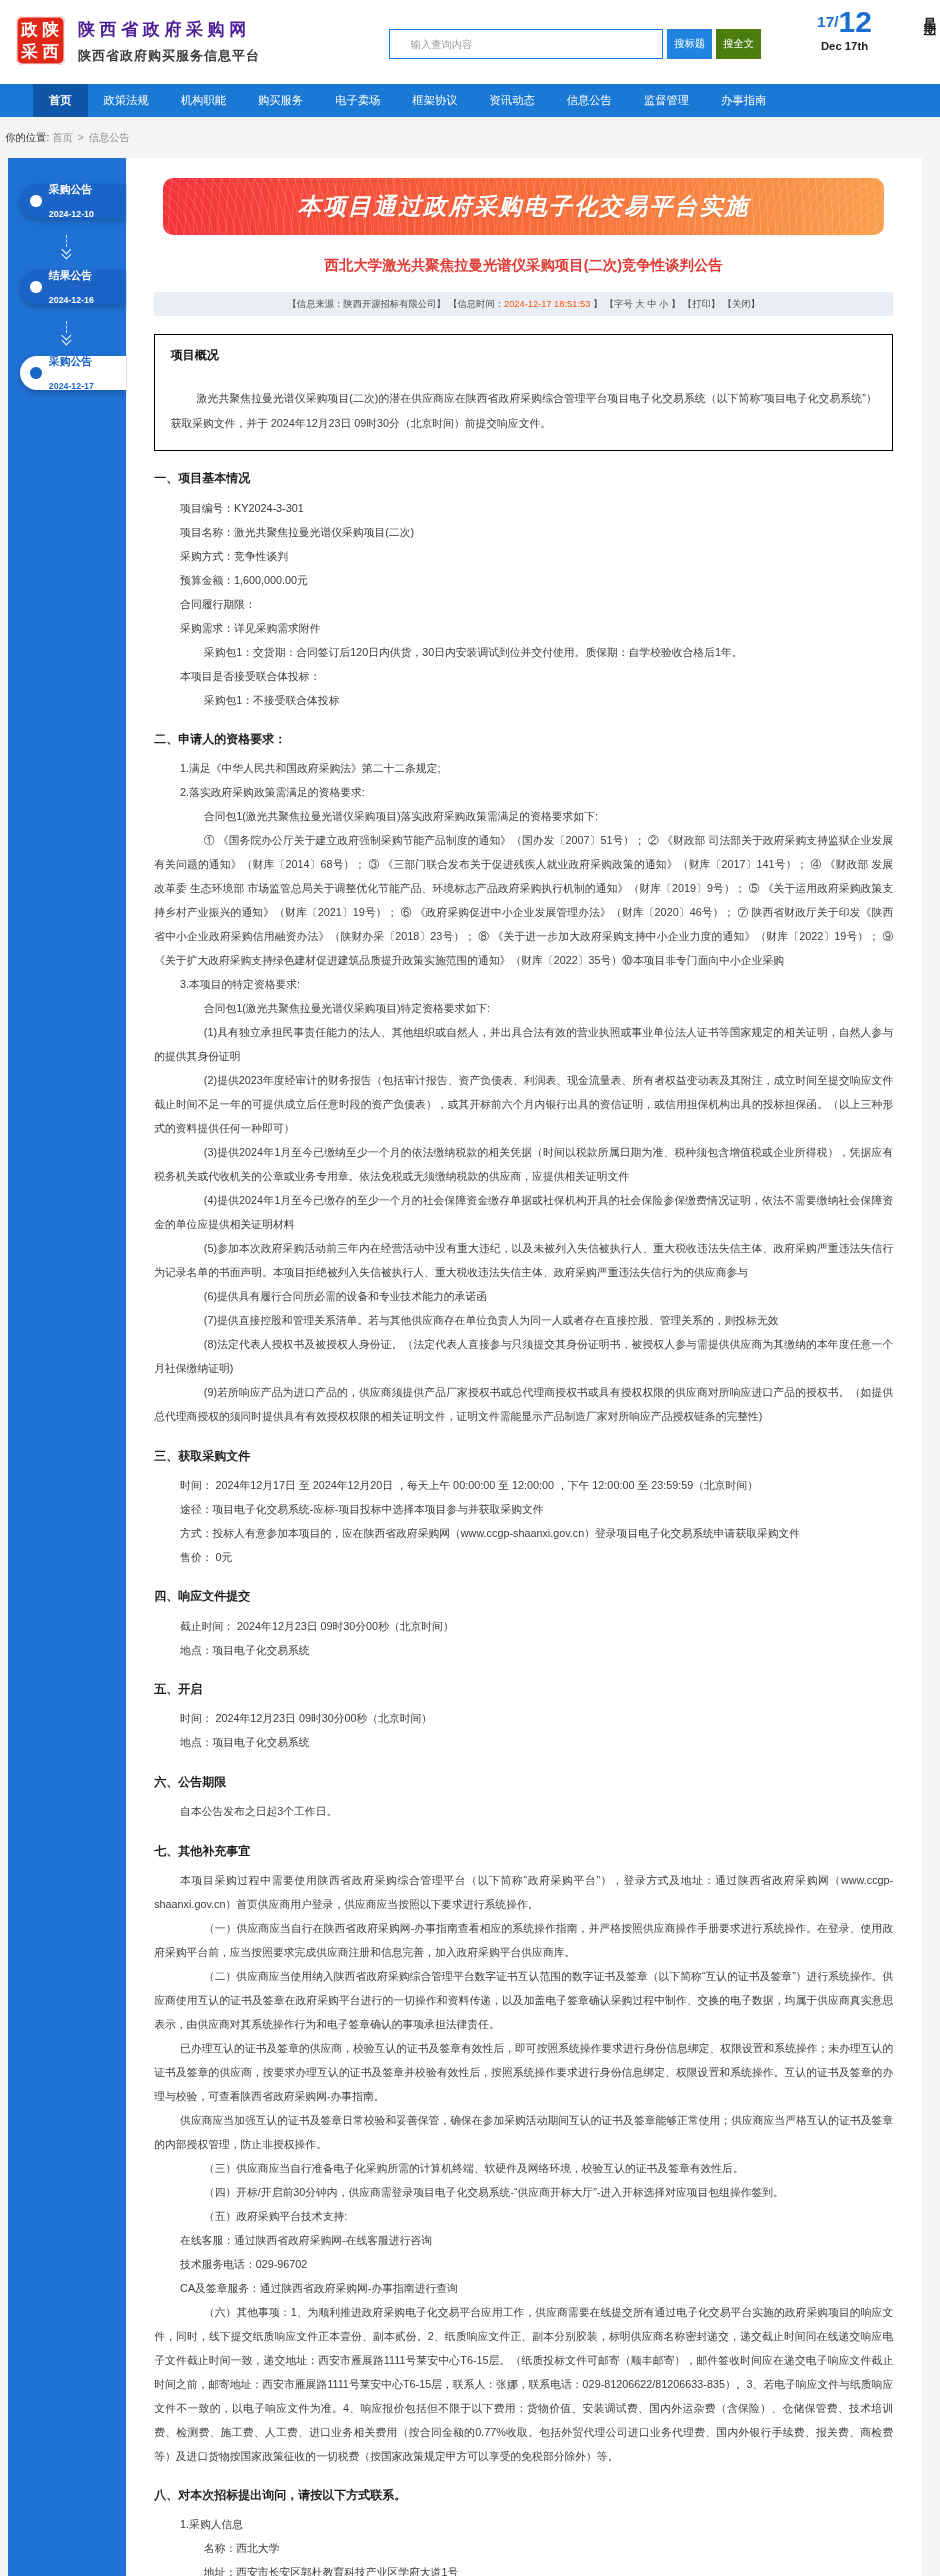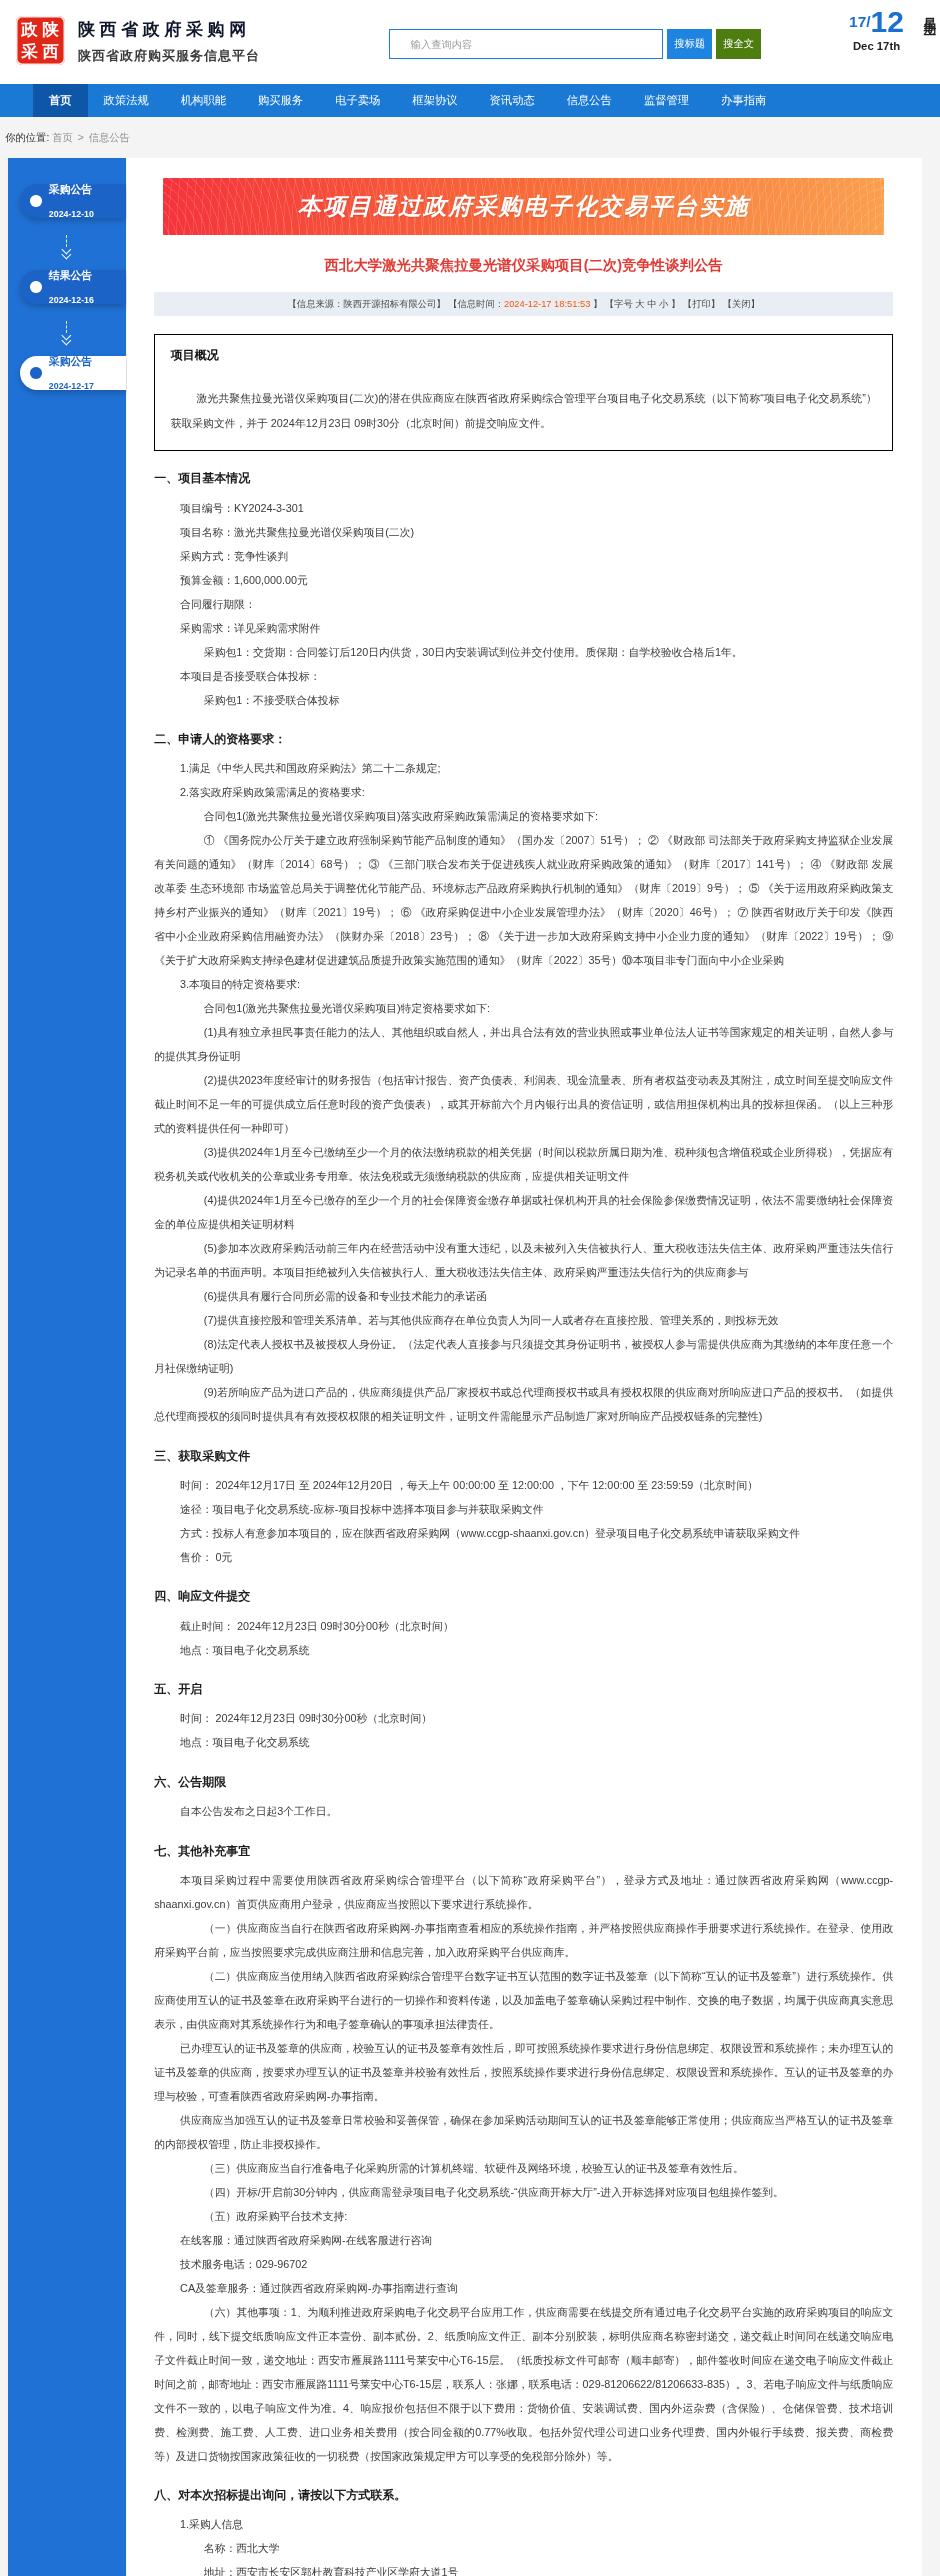--- a/index.html
+++ b/index.html
@@ -11,31 +11,31 @@
   }
   
   .header { height:84px; background:#fff; position:relative; }
   .logo { position:absolute; left:15.5px; top:15.5px; width:49px; height:49px;
     background:#e02718; border-radius:6.2px; padding:3.6px;
     display:grid; grid-template-columns:1fr 1fr; grid-template-rows:1fr 1fr;
     box-shadow: inset 0 0 0 1.5px rgba(255,255,255,.9); }
   .logo span { color:#fff; font-weight:bold; font-size:16.5px; display:flex;
     align-items:center; justify-content:center; }
   .site-titles { position:absolute; left:78px; top:17.5px; }
-  .site-title { font-size:17px; font-weight:bold; color:#0f172a; letter-spacing:4.6px; }
+  .site-title { font-size:17px; font-weight:bold; color:#4c1d95; letter-spacing:4.6px; }
   .site-subtitle { font-size:13px; font-weight:bold; color:#3c3c3c; margin-top:6.2px; letter-spacing:1px; }
   .search-box { position:absolute; left:389px; top:29px; display:flex; }
   .search-input { width:274px; height:30px; border:1px solid #1b7fe0; font-size:10.3px;
     padding-left:20.6px; color:#333; outline:none; background:#fff; }
   .search-input::placeholder { color:#9b9b9b; }
   .btn-search { width:45px; height:30px; border:none; color:#fff; font-size:10.3px;
     cursor:pointer; }
   .btn-title { background:#1f83e0; margin-left:4.1px; }
   .btn-full  { background:#4d7c0f; margin-left:4.1px; }
-  .date-box { position:absolute; left:838px; top:5.2px; width:77px; text-align:center; }
+  .date-box { position:absolute; left:806px; top:5.2px; width:77px; text-align:center; }
   .date-num { color:#1b6fd0; font-weight:bold; }
   .date-small { font-size:15.5px; vertical-align:5.2px; }
   .date-big { font-size:30px; }
   .date-en { font-size:11.3px; font-weight:bold; color:#222; margin-top:1px; }
   .weekday { position:absolute; right:3.1px; top:7.2px; writing-mode:vertical-rl;
     font-size:12.4px; font-weight:bold; color:#222; letter-spacing:5.2px; height:67px; }
   
   .nav { height:33px; background:#1b79d6; display:flex; padding-left:33px; }
   .nav-item { padding:0 16px; line-height:33px; color:#fff; font-size:11.3px; cursor:pointer; }
   .nav-item.active { background:#0e57a8; font-weight:bold; }
@@ -57,21 +57,21 @@
   .pill.active .dot { background:#1b63c6; }
   .pill.active .t, .pill.active .d { color:#1b63c6; }
   .connector { height:52px; display:flex; flex-direction:column; align-items:center;
     justify-content:center; padding-top:4.1px; }
   .connector .dash { height:12.4px; border-left:1px dashed rgba(255,255,255,.85); }
   .connector .chev { width:6.7px; height:6.7px; border-right:1.5px solid #fff;
     border-bottom:1.5px solid #fff; transform:rotate(45deg); margin-top:-1.5px; }
   
   .main { width:795px; background:#fff; margin-left:1.5px;
     padding:19.6px 29px 20.6px 27px; }
-  .banner { width:721px; height:57px; margin:0 auto; border-radius:1px;
+  .banner { width:721px; height:57px; margin:0 auto; border-radius:10px;
     background:
       repeating-radial-gradient(circle at -5% 120%, rgba(255,255,255,.14) 0 1px, rgba(255,255,255,0) 1px 7.2px),
       repeating-radial-gradient(circle at 102% 130%, rgba(255,255,255,.12) 0 1px, rgba(255,255,255,0) 1px 8.2px),
       linear-gradient(100deg,#f5323b 0%,#f86a38 50%,#faa04e 100%);
     display:flex; align-items:center; justify-content:center; }
   .banner-text { color:#fff; font-size:23px; font-weight:bold; font-style:italic;
     letter-spacing:2.1px; text-shadow:0 1px 1.5px rgba(0,0,0,.15); }
   .doc-title { margin-top:21.6px; text-align:center; font-size:14.4px; font-weight:bold;
     color:#e03b34; }
   .meta-bar { margin-top:16.5px; background:#e9eef5; height:24px; line-height:24px;

